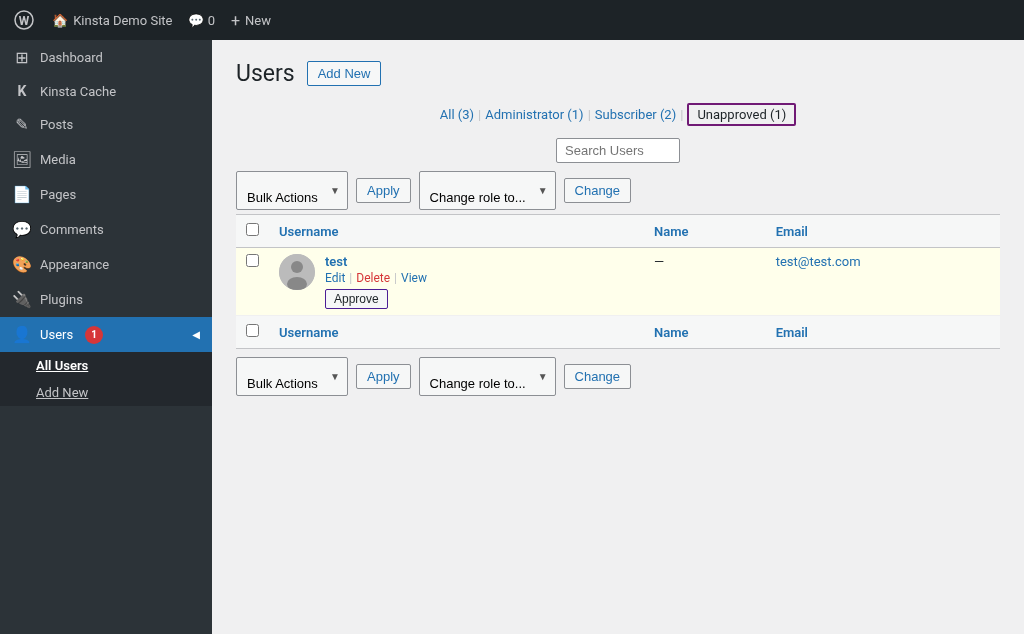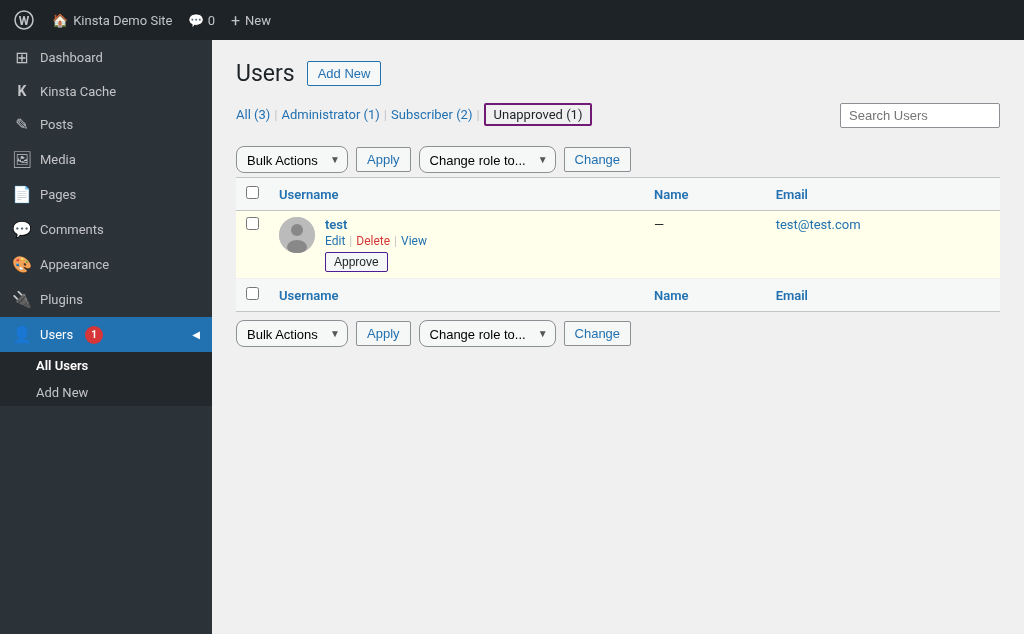--- a/index.html
+++ b/index.html
@@ -78,20 +78,21 @@
     }
     .sidebar-sub {
       padding-left: 36px;
       background: #23282d;
     }
     .sidebar-sub-item {
       padding: 6px 12px 6px 0;
       cursor: pointer;
       color: #c3c4c7;
       font-size: 13px;
+      text-decoration: underline;
     }
     .sidebar-sub-item.active { color: #fff; font-weight: 600; }
 
     
     #content {
       flex: 1;
       padding: 20px 24px;
       overflow-y: auto;
       background: #f0f0f1;
     }
@@ -136,47 +137,48 @@
       padding: 2px 8px;
       border-radius: 2px;
       color: #1d2327;
       cursor: default;
       text-decoration: none;
     }
 
     
     .filter-row {
       display: flex;
-      align-items: flex-start;
+      align-items: center;
       justify-content: space-between;
       margin-bottom: 8px;
+      flex-direction: column;
     }
     .search-users-input {
       border: 1px solid #8c8f94;
       padding: 4px 8px;
       border-radius: 2px;
       font-size: 13px;
       background: #fff;
-      width: 160px;
+      width: 124px;
     }
 
     
     .toolbar {
       display: flex;
       align-items: center;
       gap: 8px;
       margin-bottom: 4px;
     }
     .toolbar-select {
       appearance: none;
       -webkit-appearance: none;
       background: #f6f7f7;
       border: 1px solid #8c8f94;
-      padding: 6px 28px 4px 10px;
-      border-radius: 8px;
+      padding: 18px 28px 4px 10px;
+      border-radius: 2px;
       font-size: 13px;
       cursor: pointer;
       position: relative;
       background-image: none;
     }
     .select-wrapper {
       position: relative;
       display: inline-flex;
       align-items: center;
     }

